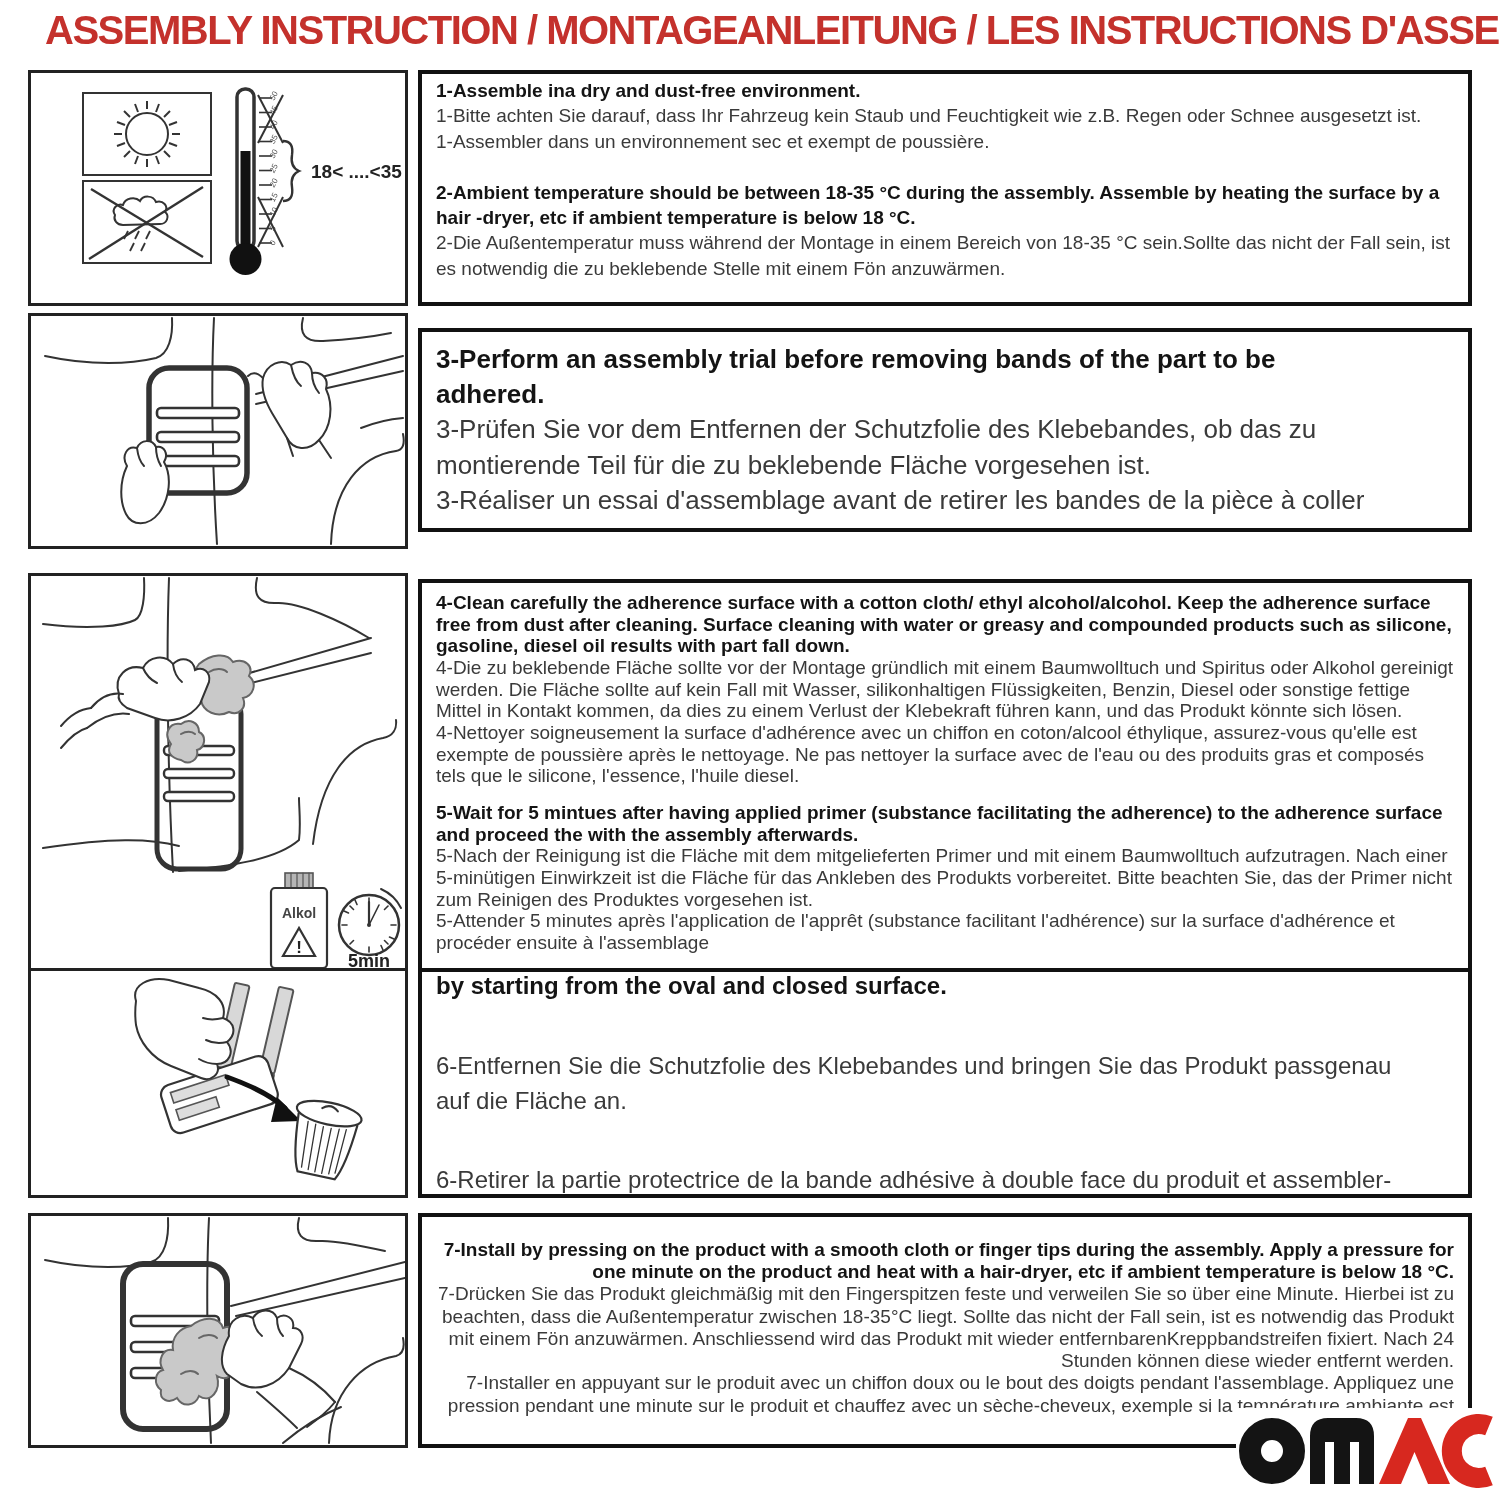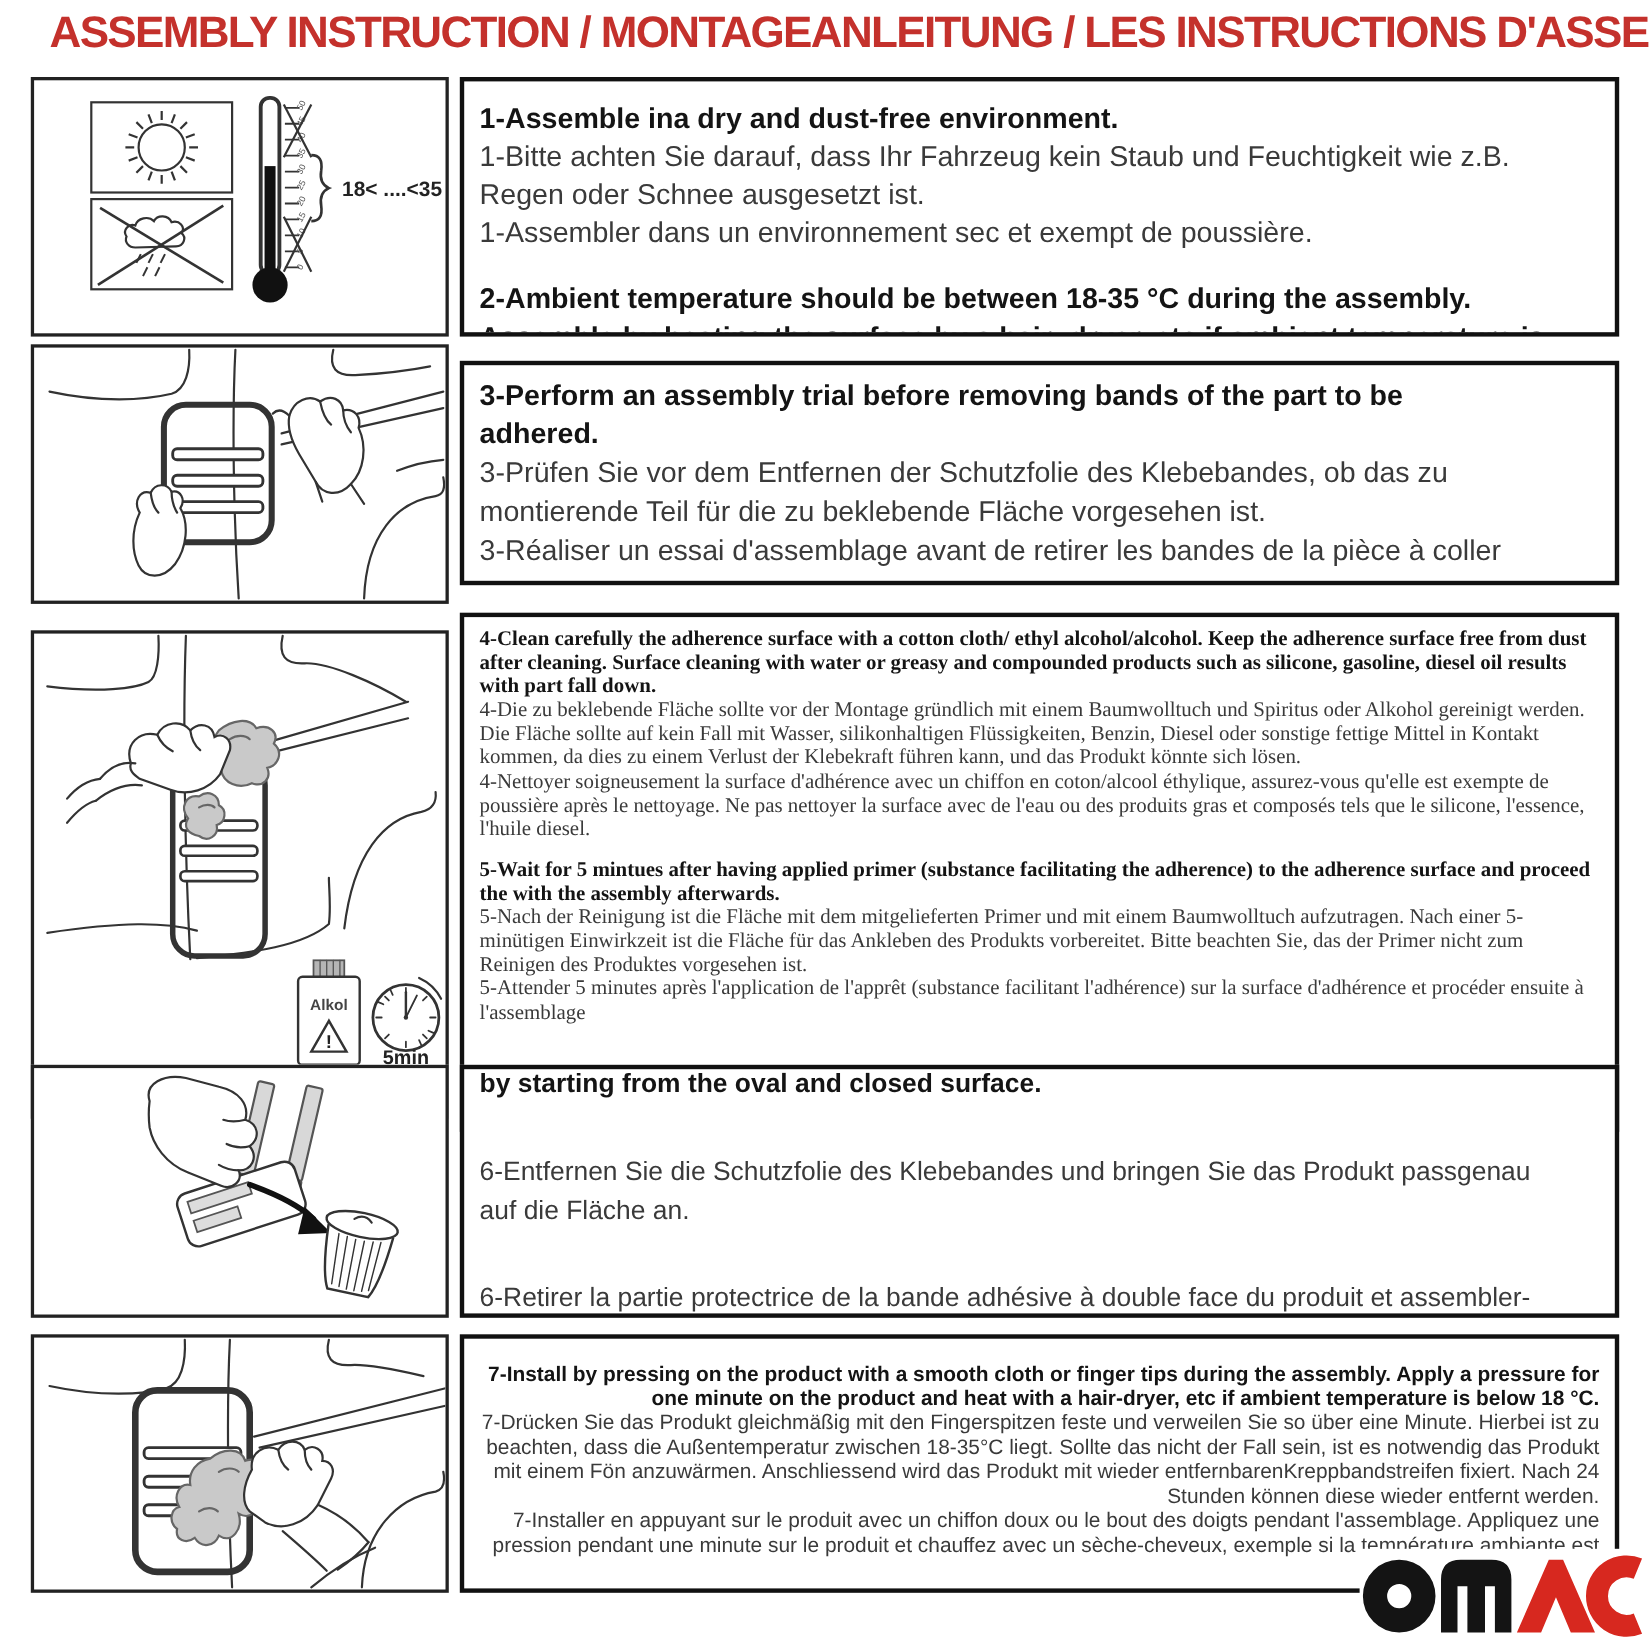--- a/index.html
+++ b/index.html
@@ -16,21 +16,21 @@
   .imgbox{
     position:absolute;left:28px;width:380px;
     border:3px solid #222;background:#fff;box-sizing:border-box;overflow:hidden;
   }
   .txtbox{
     position:absolute;left:418px;width:1054px;
     border:4px solid #111;background:#fff;box-sizing:border-box;overflow:hidden;
   }
   .txtbox p{margin:0;color:#3a3a3a;}
   .txtbox p.b{font-weight:bold;color:#141414;}
-  .r1 .txtbox-inner{padding:16px 16px 0 14px;font-size:26px;line-height:1.33;}
+  .r1 .txtbox-inner{padding:4px 16px 0 14px;font-size:19px;line-height:1.33;}
   .r2 .txtbox-inner{padding:0 80px 0 14px;font-size:26px;line-height:1.36;display:flex;flex-direction:column;justify-content:center;height:100%;}
   .r3 .txtbox-inner{padding:9px 14px 0 14px;font-size:19px;line-height:1.14;}
   .r4 .txtbox-inner{padding:0 60px 0 14px;font-size:24px;line-height:1.47;display:flex;flex-direction:column;justify-content:center;height:100%;gap:44px;}
   .r5 .txtbox-inner{padding:22px 14px 0 14px;font-size:19px;line-height:1.17;text-align:right;}
   .gap26{margin-top:26px !important;}
   .gap16{margin-top:15px !important;}
   .logo{
     position:absolute;left:1236px;top:1408px;width:258px;height:86px;
     background:#fff;
   }
@@ -248,21 +248,21 @@
           </g>
           <line x1="338" y1="349" x2="338" y2="326" stroke-width="2.2"></line>
           <line x1="338" y1="349" x2="348" y2="329" stroke-width="1.6"></line>
           <circle cx="338" cy="349" r="2" fill="#333" stroke="none"></circle>
           <path d="M350,313 C359,317 366,324 370,332" stroke-width="2"></path>
         </g>
         <text x="338" y="391" font-size="18" font-weight="600" fill="#222" stroke="none" text-anchor="middle">5min</text>
       </g>
     </svg>
   </div>
-  <div class="txtbox" style="top:557px;height:472px;font-family:Liberation Serif, serif;">
+  <div class="txtbox" style="top:579px;height:472px;">
     <div class="txtbox-inner">
       <p class="b">4-Clean carefully the adherence surface with a cotton cloth/ ethyl alcohol/alcohol. Keep the adherence surface free from dust after cleaning. Surface cleaning with water or greasy and compounded products such as silicone, gasoline, diesel oil results with part fall down.</p>
       <p>4-Die zu beklebende Fläche sollte vor der Montage gründlich mit einem Baumwolltuch und Spiritus oder Alkohol gereinigt werden. Die Fläche sollte auf kein Fall mit Wasser, silikonhaltigen Flüssigkeiten, Benzin, Diesel oder sonstige fettige Mittel in Kontakt kommen, da dies zu einem Verlust der Klebekraft führen kann, und das Produkt könnte sich lösen.</p>
       <p>4-Nettoyer soigneusement la surface d'adhérence avec un chiffon en coton/alcool éthylique, assurez-vous qu'elle est exempte de poussière après le nettoyage. Ne pas nettoyer la surface avec de l'eau ou des produits gras et composés tels que le silicone, l'essence, l'huile diesel.</p>
       <p class="b gap16">5-Wait for 5 mintues after having applied primer (substance facilitating the adherence) to the adherence surface and proceed the with the assembly afterwards.</p>
       <p>5-Nach der Reinigung ist die Fläche mit dem mitgelieferten Primer und mit einem Baumwolltuch aufzutragen. Nach einer 5-minütigen Einwirkzeit ist die Fläche für das Ankleben des Produkts vorbereitet. Bitte beachten Sie, das der Primer nicht zum Reinigen des Produktes vorgesehen ist.</p>
       <p>5-Attender 5 minutes après l'application de l'apprêt (substance facilitant l'adhérence) sur la surface d'adhérence et procéder ensuite à l'assemblage</p>
     </div>
   </div>
 </div>

